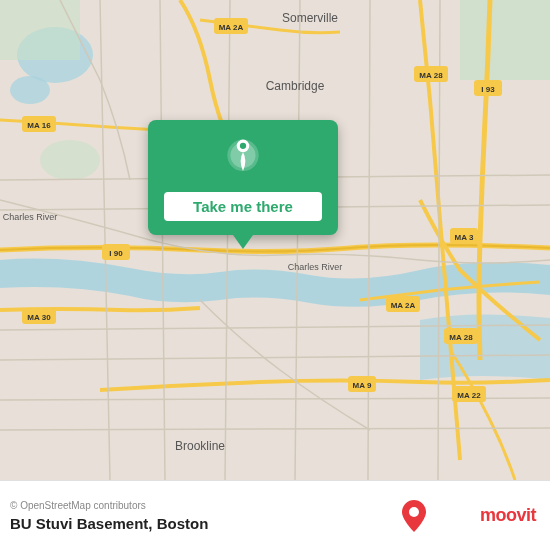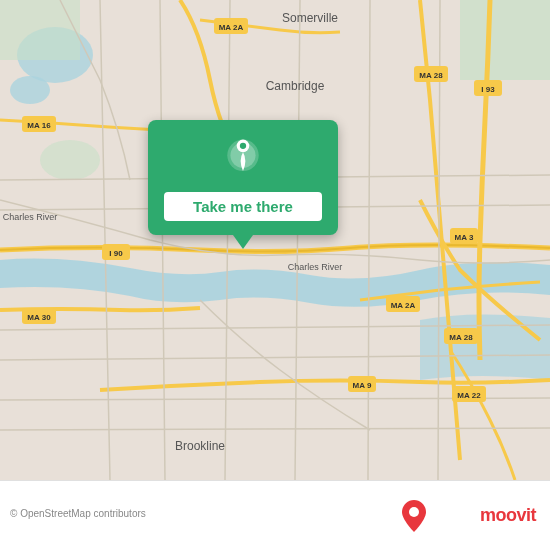--- a/index.html
+++ b/index.html
@@ -234,20 +234,21 @@
       <path d="M22 18 Q28 28 22 42 Q16 28 22 18Z" fill="white"></path>
       <circle cx="22" cy="10" r="4" fill="#2eaa6e"></circle>
     </svg>
     <button id="take-me-there-btn">Take me there</button>
   </div>
 </div>
 
 <div id="bottom-bar">
   <div id="bottom-left">
     <span id="attribution">© OpenStreetMap contributors</span>
+    <span id="location-name">BU Stuvi Basement, Boston</span>
   </div>
   <div id="moovit-logo">
     <svg id="moovit-pin" viewBox="0 0 28 36" xmlns="http://www.w3.org/2000/svg">
       <path d="M14 2 C7 2 2 8 2 14 C2 22 14 34 14 34 C14 34 26 22 26 14 C26 8 21 2 14 2Z" fill="#e8373d"></path>
       <circle cx="14" cy="14" r="5" fill="white"></circle>
     </svg>
     <span id="moovit-text">moovit</span>
   </div>
 </div>
 

